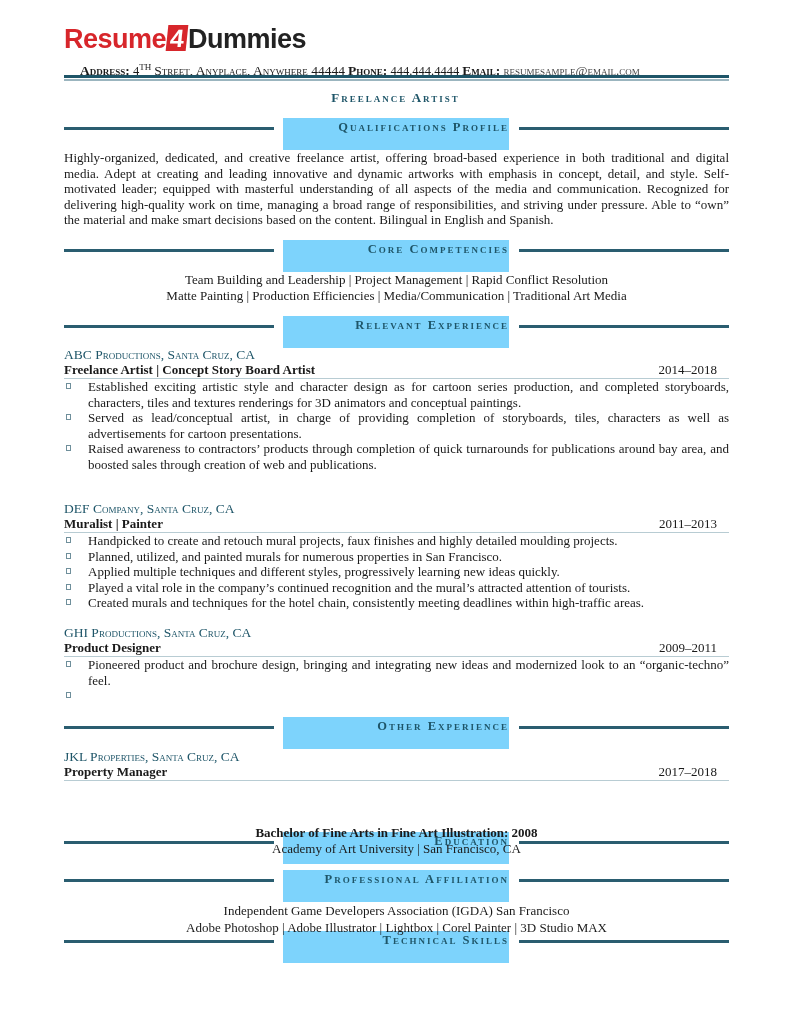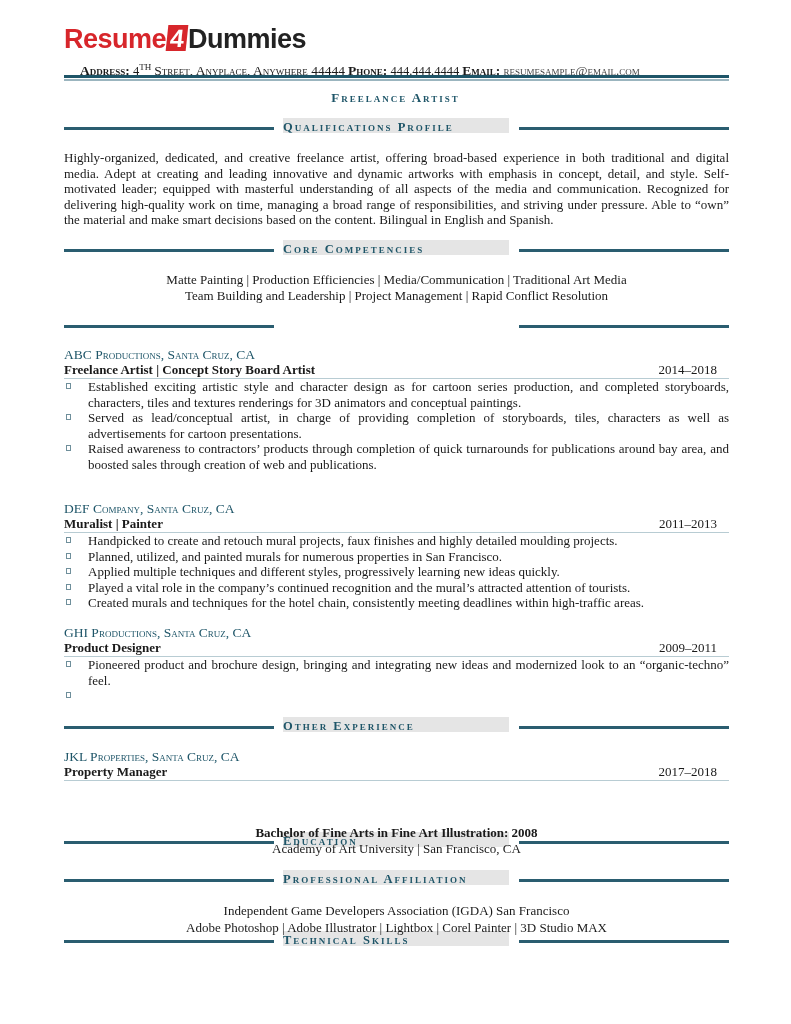--- a/index.html
+++ b/index.html
@@ -35,22 +35,22 @@
 
   .job-title-main {
     position: absolute; left: 0; top: 90px; width: 791px; text-align: center;
     font-variant: small-caps; font-weight: bold; letter-spacing: 2px; font-size: 13px; color: #1e5568;
   }
 
   .section-head { position: absolute; left: 64px; width: 665px; height: 18px; }
   .section-head .line-l { position: absolute; left: 0; top: 9px; width: 210px; height: 3px; background: #2a5d70; }
   .section-head .line-r { position: absolute; right: 0; top: 9px; width: 210px; height: 3px; background: #2a5d70; }
   .section-head .band {
-    position: absolute; left: 219px; width: 226px; top: 0; height: 15px;
-    background: #e5e5e5; text-align: left; line-height: 18px;
+    position: absolute; left: 219px; width: 226px; top: 0; height: 32px;
+    background: #7dd3fc; text-align: right; line-height: 18px;
     font-variant: small-caps; font-weight: bold; letter-spacing: 2px; font-size: 12.5px; color: #1e5568;
   }
 
   .para {
     position: absolute; left: 64px; width: 665px;
     font-size: 13px; line-height: 15.5px; text-align: justify;
   }
   .center-text { position: absolute; left: 64px; width: 665px; text-align: center; font-size: 13px; line-height: 15.5px; }
   .center-text .bold { font-weight: bold; }
 
@@ -104,26 +104,27 @@
   <div class="line-r"></div>
 </div>
 <div class="para" style="top:150px;">Highly-organized, dedicated, and creative freelance artist, offering broad-based experience in both traditional and digital media. Adept at creating and leading innovative and dynamic artworks with emphasis in concept, detail, and style. Self-motivated leader; equipped with masterful understanding of all aspects of the media and communication. Recognized for delivering high-quality work on time, managing a broad range of responsibilities, and striving under pressure. Able to “own” the material and make smart decisions based on the content. Bilingual in English and Spanish.</div>
 
 <div class="section-head" style="top:240px;">
   <div class="line-l"></div>
   <div class="band">Core Competencies</div>
   <div class="line-r"></div>
 </div>
 <div class="center-text" style="top:272px;">
+  <div>Team Building and Leadership | Project Management | Rapid Conflict Resolution</div>
   <div>Matte Painting | Production Efficiencies | Media/Communication | Traditional Art Media</div>
-  <div>Team Building and Leadership | Project Management | Rapid Conflict Resolution</div>
 </div>
 
 <div class="section-head" style="top:316px;">
   <div class="line-l"></div>
+  <div class="band">Relevant Experience</div>
   <div class="line-r"></div>
 </div>
 
 <div class="company" style="top:347px;">ABC Productions, Santa Cruz, CA</div>
 <div class="role-row" style="top:362px;">
   <span class="role">Freelance Artist | Concept Story Board Artist</span>
   <span class="dates">2014–2018</span>
 </div>
 <ul class="bullets" style="top:379px;">
   <li><span class="mark"></span><span>Established exciting artistic style and character design as for cartoon series production, and completed storyboards, characters, tiles and textures renderings for 3D animators and conceptual paintings.</span></li>

